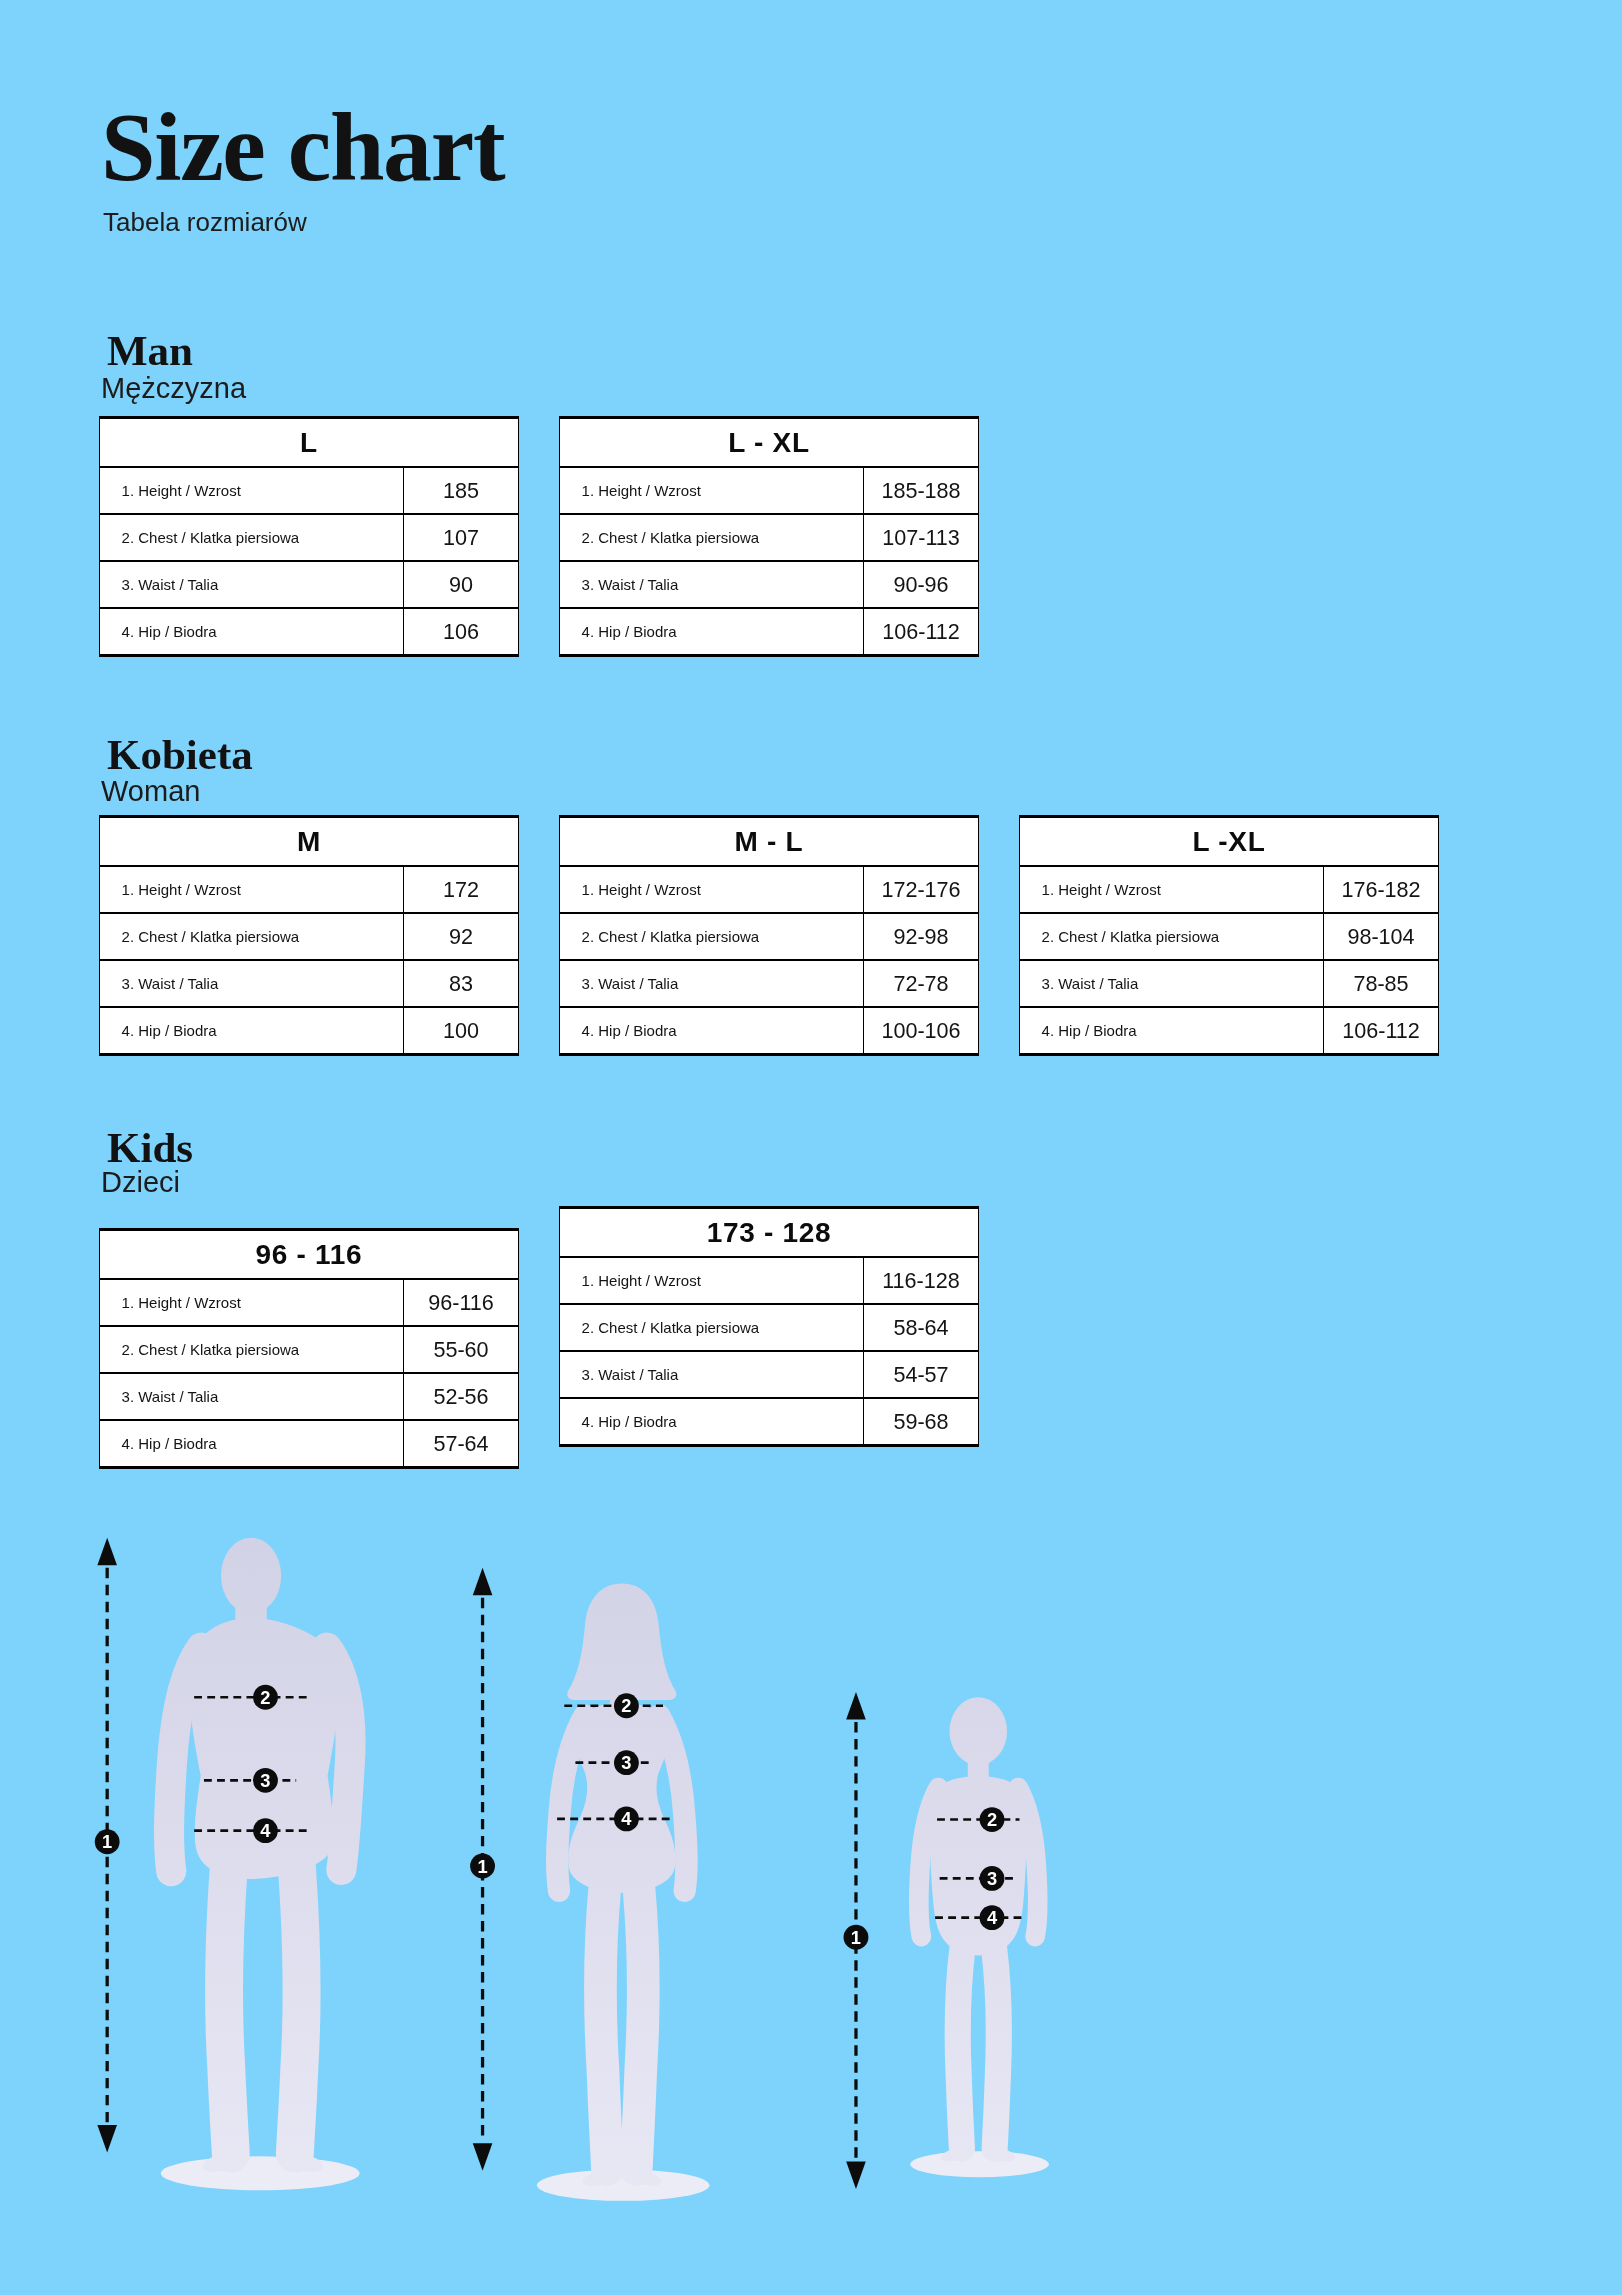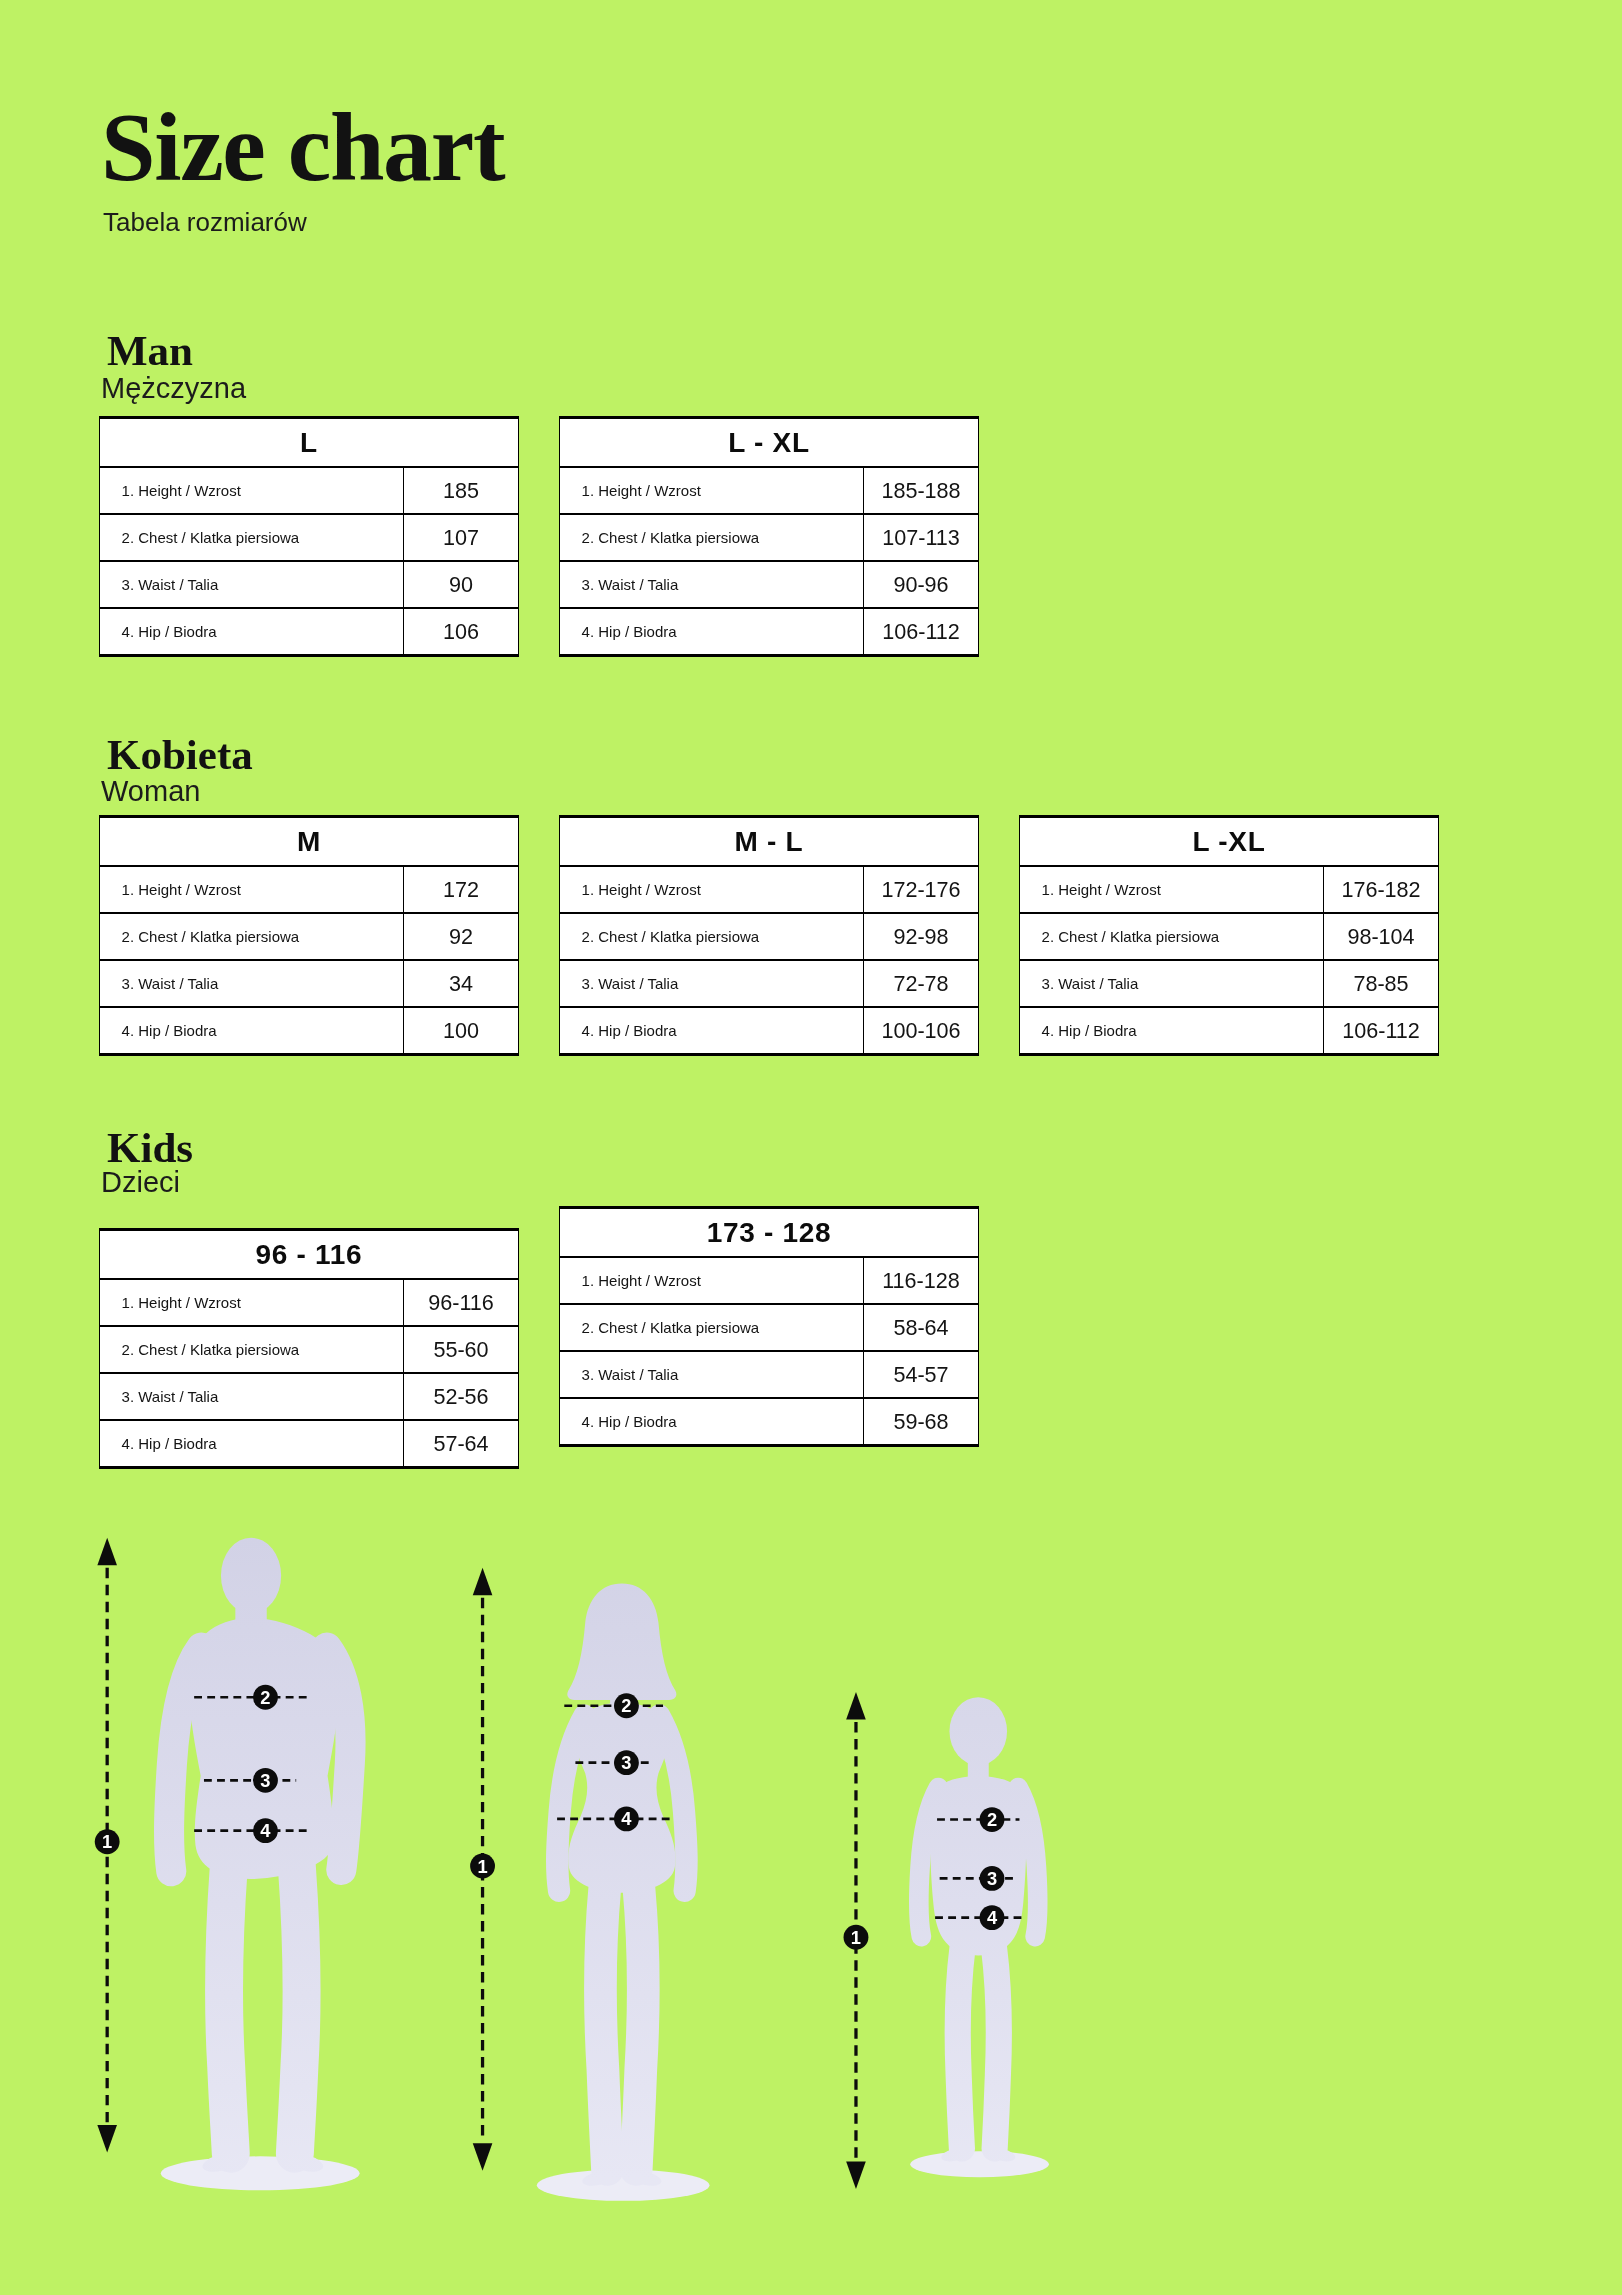--- a/index.html
+++ b/index.html
@@ -1,20 +1,20 @@
 <!DOCTYPE html>
 <html style="font-size:10.5px"><head>
 <meta charset="utf-8">
 <style>
   html,body{margin:0;padding:0;background:#ffffff;}
   #page{
     position:relative;
     width:1623px;
     height:2295px;
-    background:#bef264;
+    background:#7dd3fc;
     font-family:"Liberation Sans", sans-serif;
     color:#111111;
     overflow:hidden;
   }
   .page-title{
     position:absolute;
     left:101px; top:98px;
     margin:0;
     font-family:"Liberation Serif", serif;
     font-weight:600;
@@ -158,21 +158,21 @@
     <div class="st-row">
       <div class="st-label">1. Height / Wzrost</div>
       <div class="st-value">172</div>
     </div>
     <div class="st-row">
       <div class="st-label">2. Chest / Klatka piersiowa</div>
       <div class="st-value">92</div>
     </div>
     <div class="st-row">
       <div class="st-label">3. Waist / Talia</div>
-      <div class="st-value">34</div>
+      <div class="st-value">83</div>
     </div>
     <div class="st-row">
       <div class="st-label">4. Hip / Biodra</div>
       <div class="st-value">100</div>
     </div>
   </div>
 
   <div class="size-table" style="left:559px; top:815px;">
     <div class="st-header">M - L</div>
     <div class="st-row">

